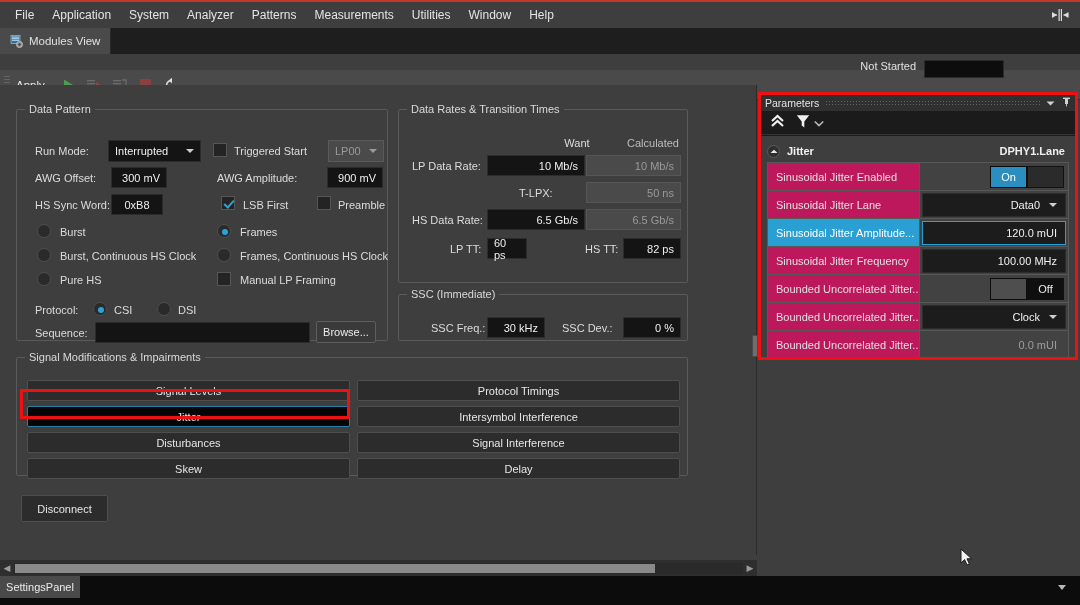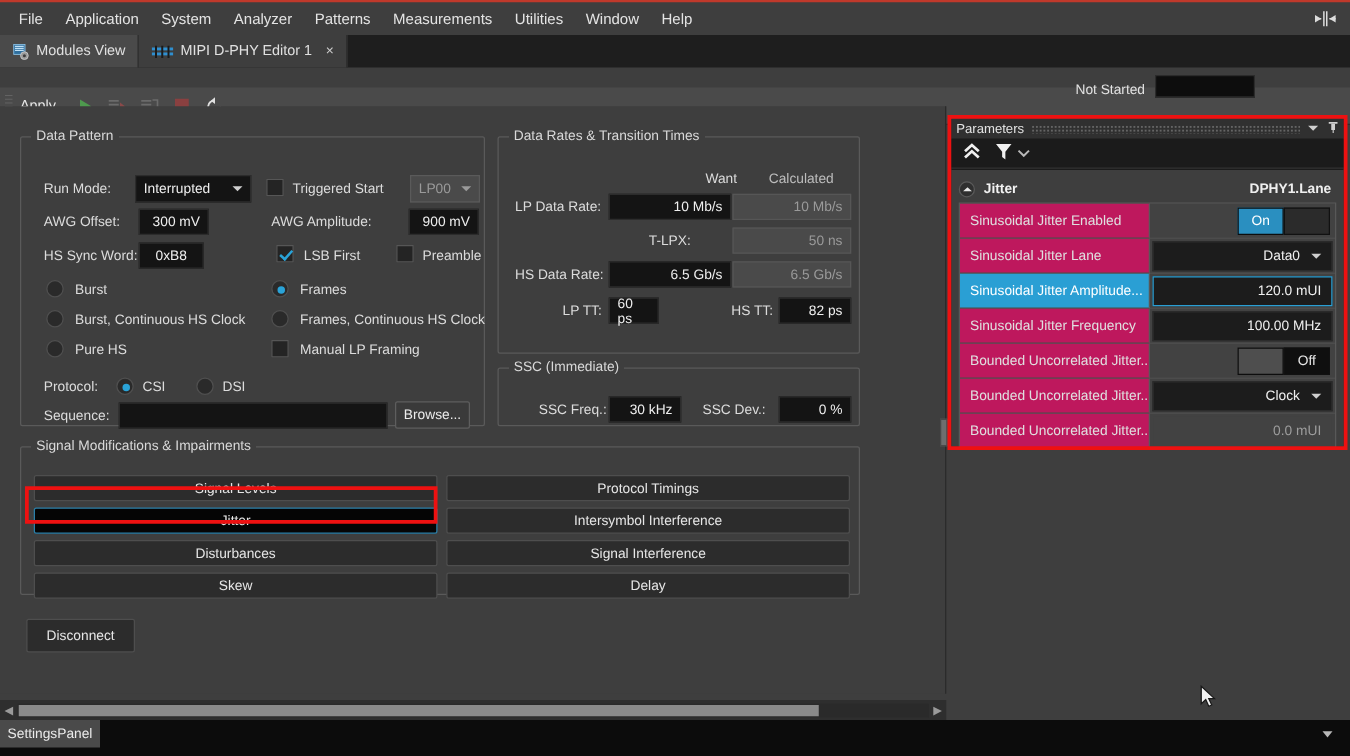--- a/index.html
+++ b/index.html
@@ -43,21 +43,21 @@
   .toolbar {
     position:absolute; left:0; top:54px; width:1080px; height:30px;
     background:#4a4a4a; border-bottom:1px solid #2e2e2e;
     display:flex; align-items:center; padding-left:4px;margin-top:16px;
   }
   .grip { width:6px; height:18px; margin-right:4px;
     background:repeating-linear-gradient(to bottom, #6a6a6a 0 1px, transparent 1px 3px);
     background-size:2px 3px; background-repeat:repeat; opacity:.8; }
   .tb-label { font-size:11.5px; color:#e8e8e8; padding:0 10px 0 2px; }
   .tb-btn { width:26px; height:24px; display:flex; align-items:center; justify-content:center; }
-  .status-right { position:absolute; right:76px; top:60px; display:flex; align-items:flex-end; gap:8px; }
+  .status-right { position:absolute; right:76px; top:60px; display:flex; align-items:flex-start; gap:8px; }
   .status-text { font-size:11px; color:#e2e2e2; }
   .status-box { width:80px; height:18px; background:#0d0d0d; border:1px solid #2b2b2b; }
 
   
   .content {
     position:absolute; left:0; top:85px; width:757px; height:470px;
     background:#3e3e3e; border-right:1px solid #2b2b2b;
   }
 
   fieldset.group {
@@ -207,33 +207,20 @@
           <rect x="1" y="0.5" width="9" height="8" fill="#2f6f9e" stroke="#8fc4e8" stroke-width="0.7"></rect>
           <rect x="2" y="1.6" width="7" height="1" fill="#bfe0f5"></rect>
           <rect x="2" y="3.2" width="7" height="1" fill="#bfe0f5"></rect>
           <rect x="2" y="4.8" width="7" height="1" fill="#bfe0f5"></rect>
           <circle cx="9.5" cy="9.5" r="3.1" fill="#9a9a9a" stroke="#d4d4d4" stroke-width="0.6"></circle>
           <circle cx="9.5" cy="9.5" r="1.2" fill="#3e3e3e"></circle>
         </svg>
       </span>
       <span>Modules View</span>
     </div>
-    <div class="tab active">
-      <span class="ico-mipi">
-        <svg width="18" height="11" viewBox="0 0 18 11">
-          <rect x="0.5" y="2" width="17" height="2.3" fill="#2f8fd0"></rect>
-          <rect x="0.5" y="6" width="17" height="2.3" fill="#2f8fd0"></rect>
-          <rect x="3" y="0.6" width="1.6" height="9.8" fill="#1b1b1b"></rect>
-          <rect x="8" y="0.6" width="1.6" height="9.8" fill="#1b1b1b"></rect>
-          <rect x="13" y="0.6" width="1.6" height="9.8" fill="#1b1b1b"></rect>
-        </svg>
-      </span>
-      <span>MIPI D-PHY Editor 1</span>
-      <span class="close">×</span>
-    </div>
   </div>
 
   <div class="toolbar">
     <div class="grip"></div>
     <div class="tb-label">Apply</div>
 
     <div class="tb-btn">
       <svg width="14" height="14" viewBox="0 0 14 14">
           <path d="M3 1.5 L12 7 L3 12.5 Z" fill="#4e9a4e"></path>
         </svg>
@@ -326,21 +313,21 @@
 
       <div class="lbl" style="left:18px; top:212px;">Sequence:</div>
       <div class="field empty" style="left:78px; top:207px; width:215px;"></div>
       <div class="browse" style="left:299px; top:206px; width:60px; height:22px;">Browse...</div>
     </fieldset>
 
     <fieldset class="group" style="left:398px; top:18px; width:290px; height:180px;">
       <legend>Data Rates &amp; Transition Times</legend>
 
       <div class="lbl" style="left:146px; top:22px; width:64px; text-align:center;">Want</div>
-      <div class="lbl" style="left:216px; top:22px; width:64px; text-align:left; color:#bdbdbd;">Calculated</div>
+      <div class="lbl" style="left:216px; top:22px; width:64px; text-align:right; color:#bdbdbd;">Calculated</div>
 
       <div class="lbl" style="left:13px; top:45px;">LP Data Rate:</div>
       <div class="field" style="left:88px; top:40px; width:98px;">10 Mb/s</div>
       <div class="field ro" style="left:187px; top:40px; width:95px;">10 Mb/s</div>
 
       <div class="lbl" style="left:120px; top:72px;">T-LPX:</div>
       <div class="field ro" style="left:187px; top:67px; width:95px;">50 ns</div>
 
       <div class="lbl" style="left:13px; top:99px;">HS Data Rate:</div>
       <div class="field" style="left:88px; top:94px; width:98px;">6.5 Gb/s</div>

